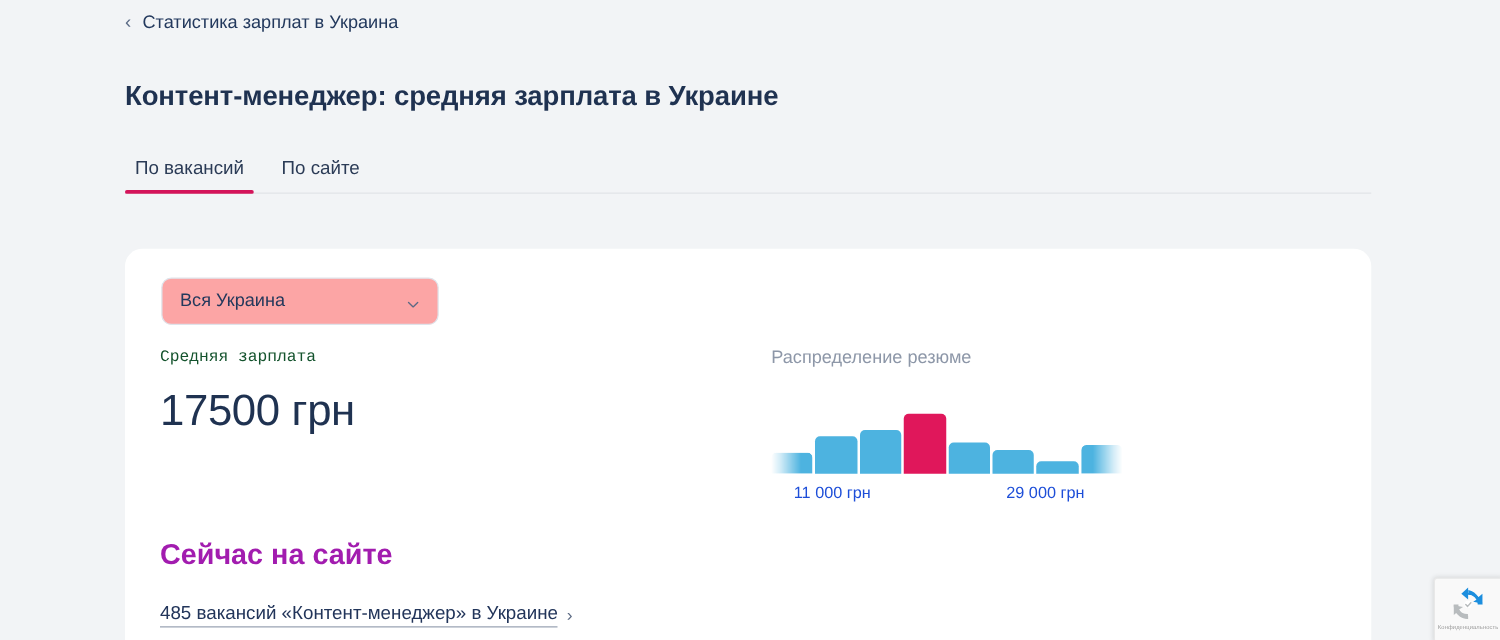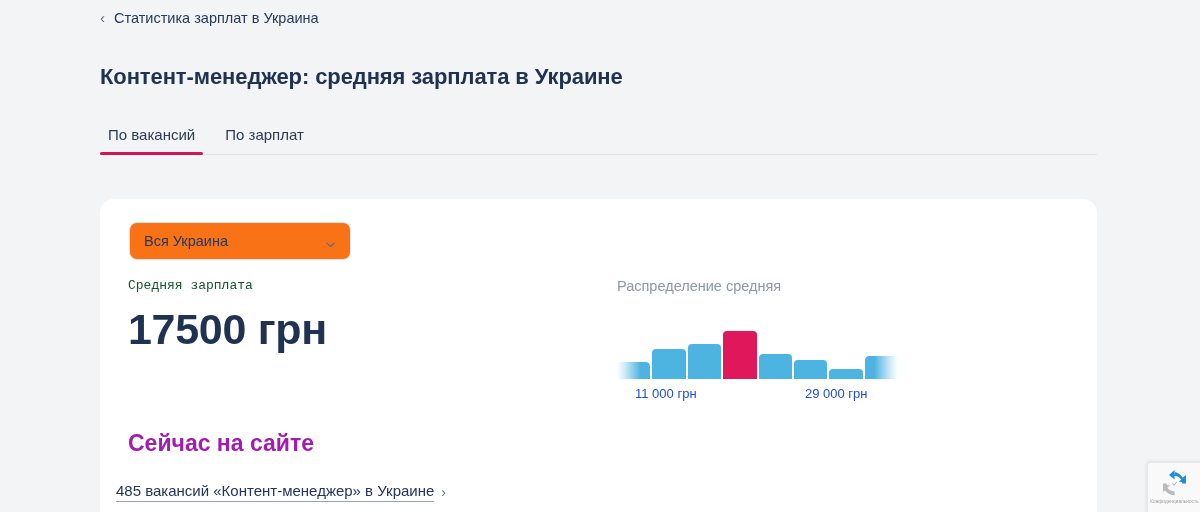--- a/index.html
+++ b/index.html
@@ -53,33 +53,33 @@
   .card{
     position:absolute;left:100px;top:199px;
     width:997px;height:313px;
     background:#ffffff;border-radius:14px 14px 0 0;
   }
 
   
   .region-select{
     position:absolute;left:29px;top:23px;
     width:222px;height:38px;
-    border:1px solid #dfe3ea;border-radius:8px;background:#f97316;
+    border:1px solid #dfe3ea;border-radius:8px;background:#fca5a5;
     display:flex;align-items:center;justify-content:space-between;
     padding:0 14px;box-sizing:border-box;cursor:pointer;
   }
   .region-label{font-size:14.5px;color:#24395c;}
   .chev-down{display:block;width:11px;height:11px;}
 
   
   .stat{position:absolute;left:28px;top:79px;}
   .stat-label{font-size:13px;color:#14532d;font-family:Liberation Mono, monospace;}
   .stat-value{
-    margin-top:17px;font-size:43px;line-height:38px;
-    font-weight:700;color:#1f3251;letter-spacing:-0.3px;
+    margin-top:17px;font-size:35px;line-height:38px;
+    font-weight:400;color:#1f3251;letter-spacing:-0.3px;
   }
 
   
   .chart{position:absolute;left:517px;top:79px;width:290px;}
   .chart-label{font-size:14.5px;color:#8d97a8;}
   .chart-bars{
     position:relative;margin-top:27px;
     height:58px;width:281px;
     display:flex;align-items:flex-end;gap:2px;
   }
@@ -103,21 +103,21 @@
   .axis-min{position:absolute;left:18px;top:0;}
   .axis-max{position:absolute;left:188px;top:0;}
 
   
   .now-title{
     position:absolute;left:28px;top:230px;
     margin:0;font-size:23px;line-height:28px;
     font-weight:700;color:#a21caf;
   }
   .now-link{
-    position:absolute;left:16px;top:283px;
+    position:absolute;left:28px;top:283px;
     display:inline-flex;align-items:center;gap:7px;
     font-size:15px;color:#22355a;text-decoration:none;cursor:pointer;
   }
   .now-link .txt{
     border-bottom:1px solid #9aa4b4;padding-bottom:2px;
   }
   .now-link .arrow{color:#5d6b84;font-size:14px;}
 
   
   .recaptcha{
@@ -144,41 +144,41 @@
 
   <div class="breadcrumb">
     <span class="bc-chevron">‹</span>
     <span class="bc-text">Статистика зарплат в Украина</span>
   </div>
 
   <h1 class="page-title">Контент-менеджер: средняя зарплата в Украине</h1>
 
   <div class="tabs">
     <button class="tab active">По вакансий</button>
-    <button class="tab">По зарплат</button>
+    <button class="tab">По сайте</button>
   </div>
 
   <div class="card">
 
     <div class="region-select">
       <span class="region-label">Вся Украина</span>
       <span class="chev-down">
         <svg viewBox="0 0 12 12" width="11" height="11" aria-hidden="true">
           <path d="M2 4.4 L6 8.2 L10 4.4" fill="none" stroke="#5b6a85" stroke-width="1.2" stroke-linecap="round" stroke-linejoin="round"></path>
         </svg>
       </span>
     </div>
 
     <div class="stat">
       <div class="stat-label">Средняя зарплата</div>
       <div class="stat-value">17500 грн</div>
     </div>
 
     <div class="chart">
-      <div class="chart-label">Распределение средняя</div>
+      <div class="chart-label">Распределение резюме</div>
       <div class="chart-bars">
           <div class="bar fade-left" style="height: 29.3103%;"></div>
           <div class="bar" style="height: 51.7241%;"></div>
           <div class="bar" style="height: 60.3448%;"></div>
           <div class="bar highlight" style="height: 82.7586%;"></div>
           <div class="bar" style="height: 43.1034%;"></div>
           <div class="bar" style="height: 32.7586%;"></div>
           <div class="bar" style="height: 17.2414%;"></div>
           <div class="bar fade-right" style="height: 39.6552%;"></div>
         </div>

